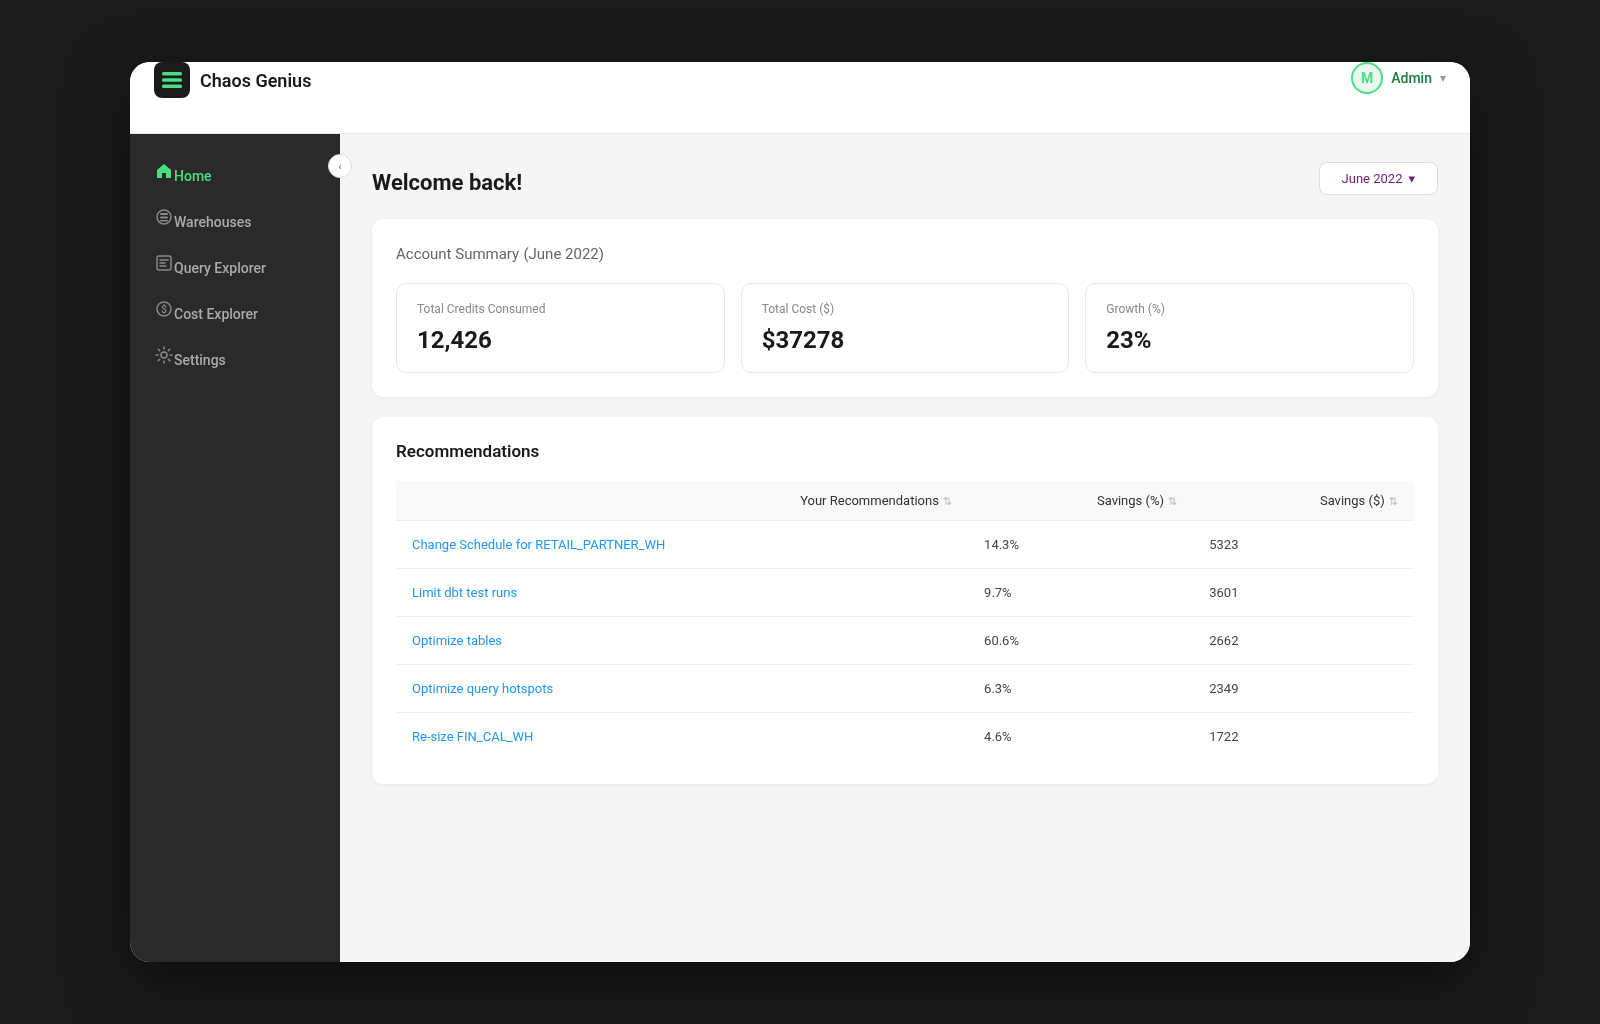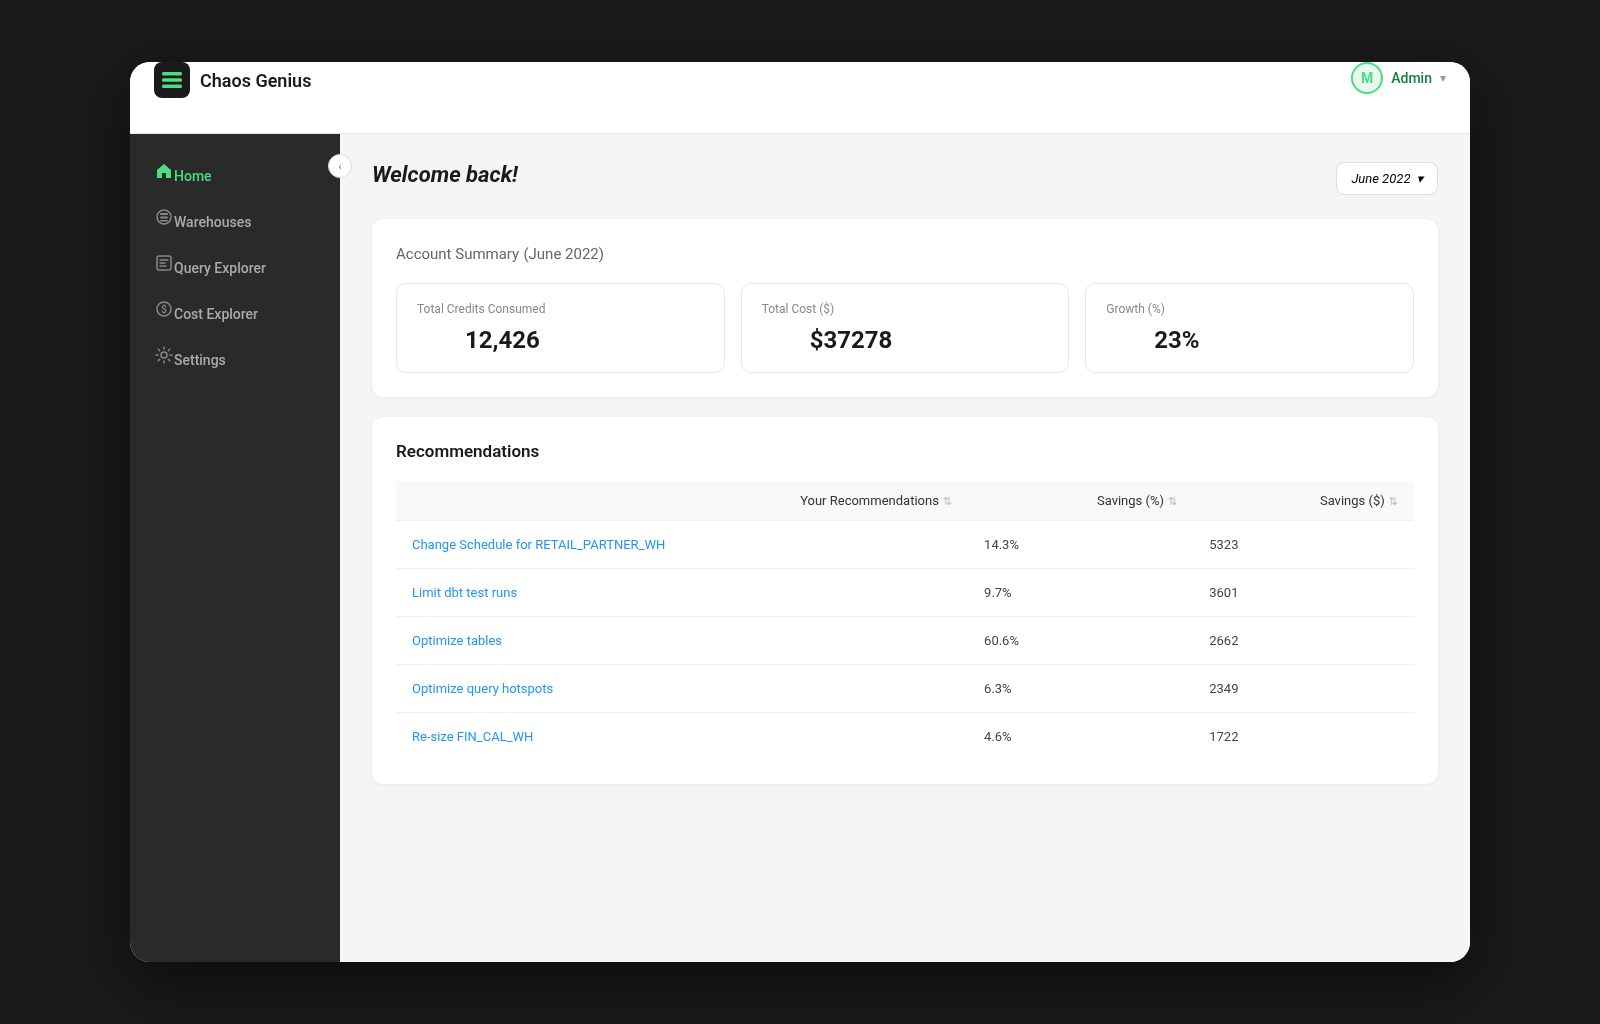--- a/index.html
+++ b/index.html
@@ -143,40 +143,39 @@
       flex: 1;
       background: #f5f5f5;
       overflow-y: auto;
       padding: 28px 32px;
     }
 
     
     .welcome-header {
       display: flex;
       justify-content: space-between;
-      align-items: flex-start;
+      align-items: flex-end;
       margin-bottom: 24px;
-      font-style: italic;
     }
     .welcome-title {
       font-size: 22px;
       font-weight: 700;
       color: #1a1a1a;
     }
     .date-dropdown {
       display: flex;
       align-items: center;
       gap: 6px;
       background: #fff;
       border: 1px solid #ddd;
       border-radius: 8px;
-      padding: 8px 14px;
+      padding: 8px 22px;
       cursor: pointer;
       font-size: 13px;
-      color: #000000;
+      color: #701a75;
     }
 
     
     .card {
       background: #fff;
       border-radius: 12px;
       padding: 24px;
       margin-bottom: 20px;
       box-shadow: 0 1px 4px rgba(0,0,0,0.06);
     }
@@ -206,21 +205,20 @@
     }
     .metric-label {
       font-size: 12px;
       color: #888;
       margin-bottom: 10px;
     }
     .metric-value {
       font-size: 24px;
       font-weight: 700;
       color: #1a1a1a;
-      margin-left: 48px;
     }
     .metric-suffix {
       font-size: 16px;
       font-weight: 500;
       color: #888;
       margin-left: 4px;
     }
 
     
     .rec-table {

